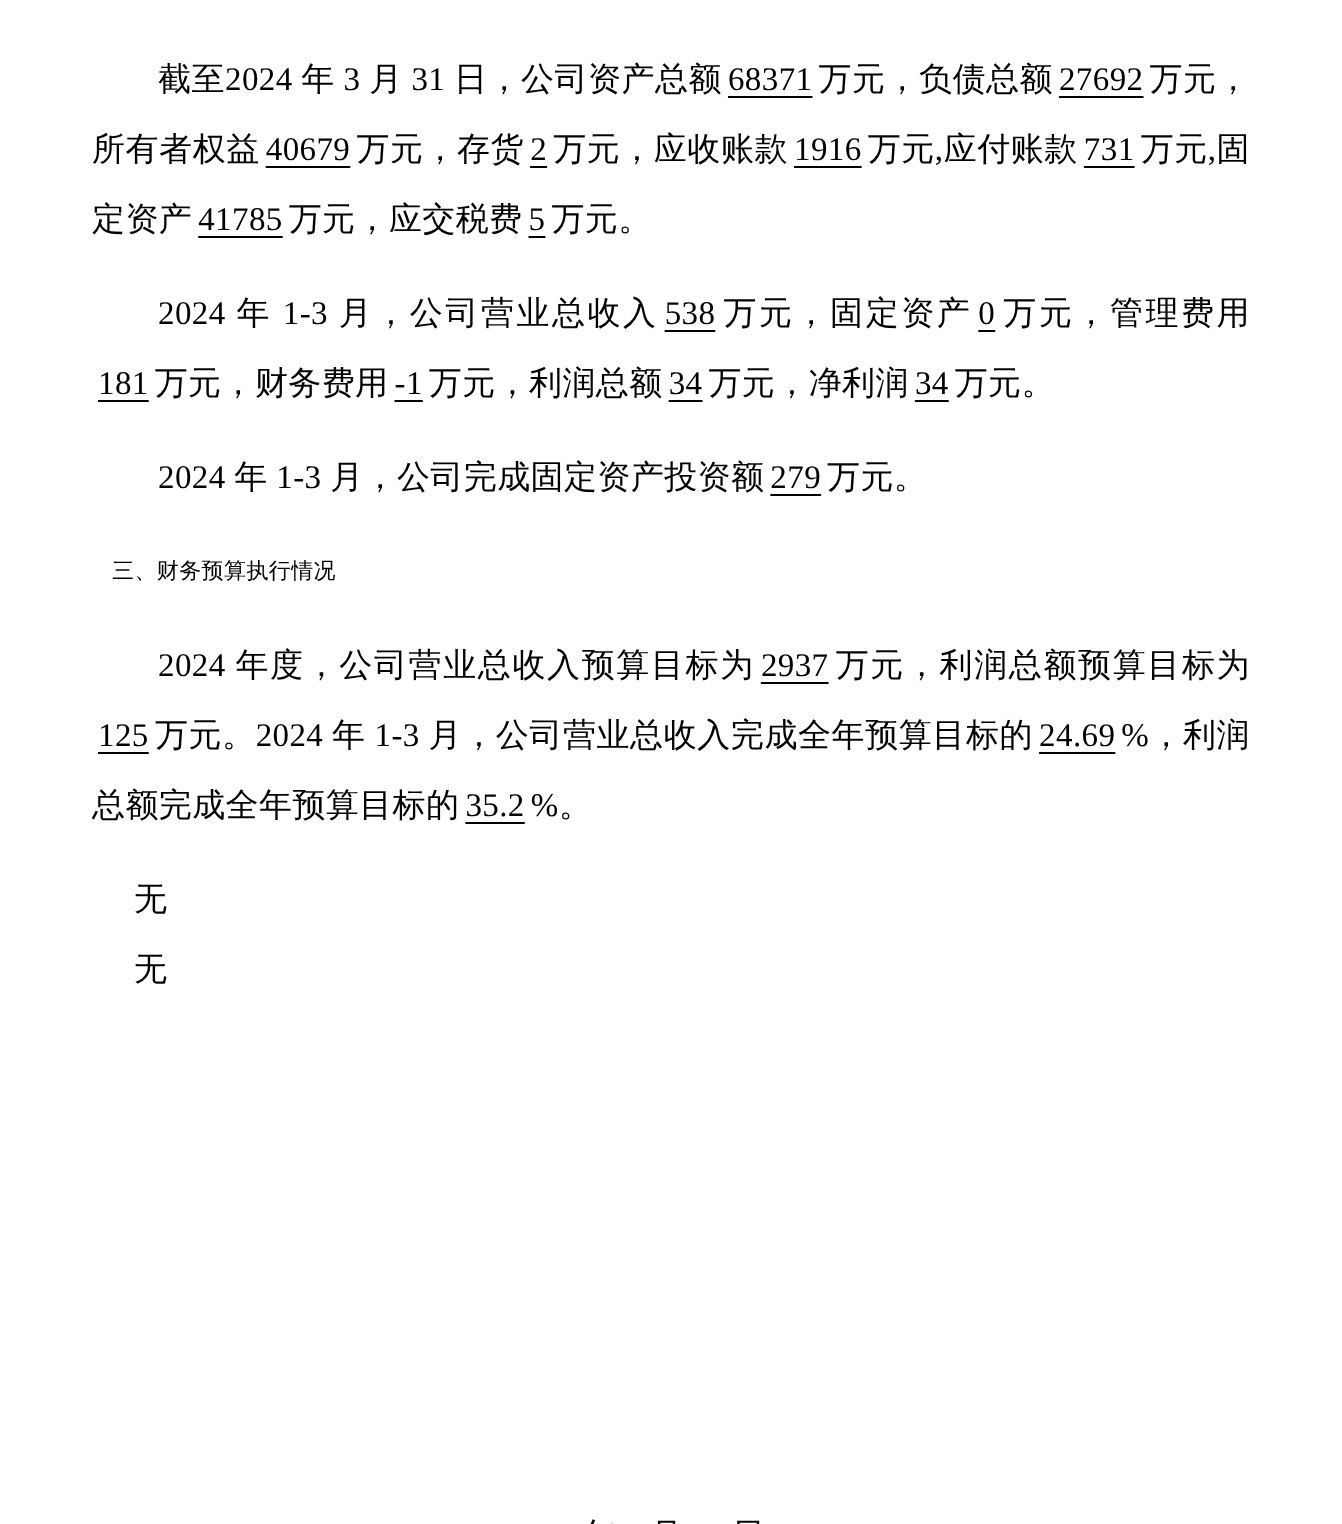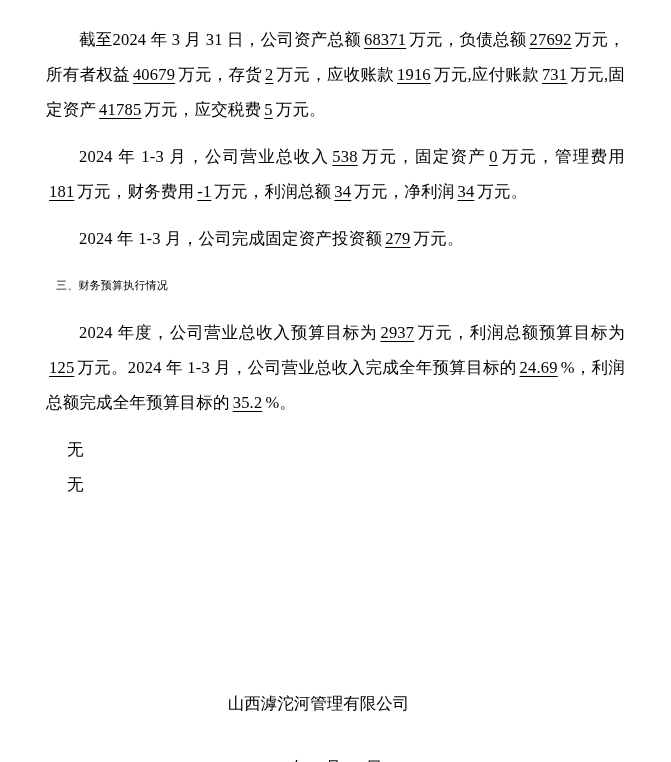--- a/index.html
+++ b/index.html
@@ -85,20 +85,17 @@
   <p class="para indent"><span>2024 年 1-3 月，公司完成固定资产投资额</span><span class="u num">279</span><span>万元。</span></p>
 
   <p class="heading">三、财务预算执行情况</p>
 
   <p class="para indent"><span>2024 年度，公司营业总收入预算目标为</span><span class="u num">2937</span><span>万元，利润总额预算目标为</span><span class="u num">125</span><span>万元。2024 年 1-3 月，公司营业总收入完成全年预算目标的</span><span class="u num">24.69</span><span>%，利润总额完成全年预算目标的</span><span class="u num">35.2</span><span>%。</span></p>
 
   <p class="plain">无</p>
 
   <p class="plain">无</p>
 
-  <div class="sign sign-company">
-    <span class="sign-inner">山西滹沱河管理有限公司</span>
-  </div>
   <div class="sign sign-date">
     <span class="sign-inner">2024 年 4 月 24 日</span>
   </div>
 
 </div>
 
 </body></html>

